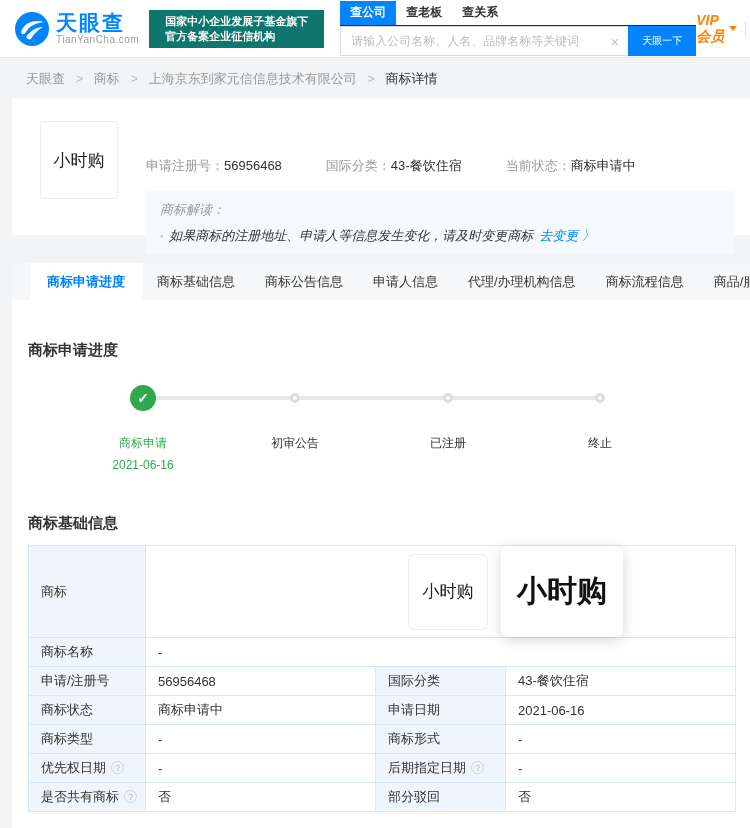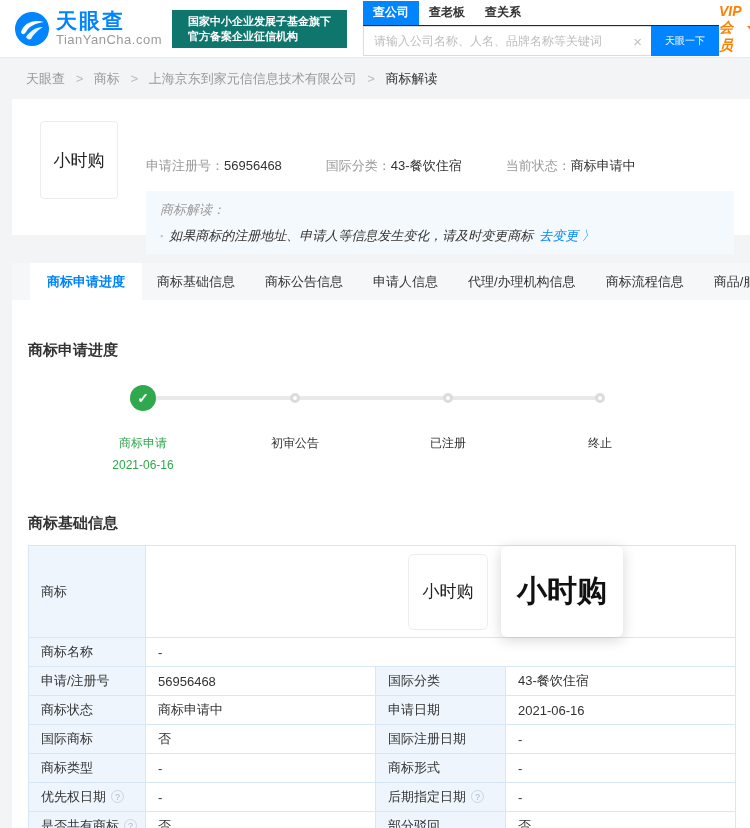--- a/index.html
+++ b/index.html
@@ -10,21 +10,21 @@
     font-family:"Liberation Sans", sans-serif;
     color:#333; font-size:13px;
   }
   
   .topbar{
     height:58px; background:#fff; border-bottom:1px solid #e9e9e9;
     display:flex; align-items:center; padding-left:14px; position:relative;
   }
   .logo{ display:flex; align-items:center; gap:6px; flex:none; }
   .logo-title{ color:#0084ff; font-size:21px; font-weight:bold; letter-spacing:2px; line-height:22px;}
-  .logo-sub{ color:#9b9b9b; font-size:13px; letter-spacing:.5px; }
+  .logo-sub{ color:#9b9b9b; font-size:10px; letter-spacing:.5px; }
   .badge{
     margin-left:10px; background:#0f766e; color:#fff; font-size:11px; font-weight:bold;
     padding:4px 16px; line-height:15px; white-space:nowrap; flex:none;
   }
   .search{ margin-left:16px; width:356px; flex:none; }
   .stabs{ display:flex; border-bottom:1px solid #2a2a2a; font-size:12px; }
   .stab{ padding:3px 10px 4px; font-weight:bold; color:#333; cursor:pointer; }
   .stab.active{ background:#0084ff; color:#fff; }
   .srow{ display:flex; }
   .inputwrap{ position:relative; flex:1; }
@@ -162,21 +162,21 @@
   <div class="vdiv"></div>
 </header>
 
 <nav class="breadcrumb">
   <span class="crumb">天眼查</span>
   <span class="crumb-sep">&gt;</span>
   <span class="crumb">商标</span>
   <span class="crumb-sep">&gt;</span>
   <span class="crumb">上海京东到家元信信息技术有限公司</span>
   <span class="crumb-sep">&gt;</span>
-  <span class="crumb-current">商标解读</span>
+  <span class="crumb-current">商标详情</span>
 </nav>
 
 <section class="panel summary">
   <div class="markbox">小时购</div>
   <div class="sright">
     <div class="fields">
       <div>
         <span class="f-label">申请注册号：</span><span class="f-value">56956468</span>
       </div>
       <div>
@@ -268,26 +268,20 @@
       <td class="lab"><span>国际分类</span></td>
       <td>43-餐饮住宿</td>
     </tr>
     <tr>
       <td class="lab"><span>商标状态</span></td>
       <td>商标申请中</td>
       <td class="lab"><span>申请日期</span></td>
       <td>2021-06-16</td>
     </tr>
     <tr>
-      <td class="lab"><span>国际商标</span></td>
-      <td>否</td>
-      <td class="lab"><span>国际注册日期</span></td>
-      <td>-</td>
-    </tr>
-    <tr>
       <td class="lab"><span>商标类型</span></td>
       <td>-</td>
       <td class="lab"><span>商标形式</span></td>
       <td>-</td>
     </tr>
     <tr>
       <td class="lab"><span>优先权日期</span><span class="help">?</span></td>
       <td>-</td>
       <td class="lab"><span>后期指定日期</span><span class="help">?</span></td>
       <td>-</td>

